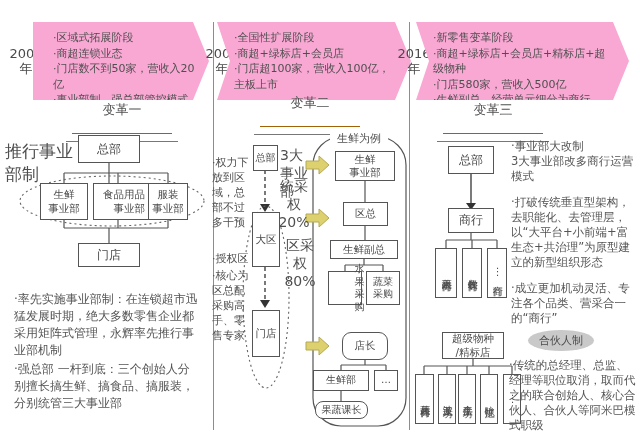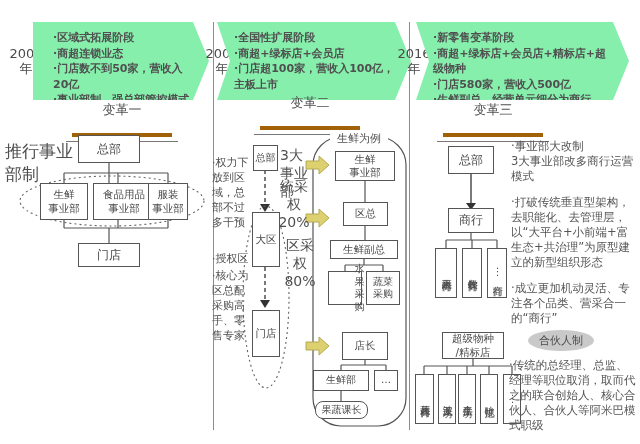--- a/index.html
+++ b/index.html
@@ -2,27 +2,27 @@
 <html><head>
 <meta charset="utf-8">
 <style>
   html,body{margin:0;padding:0;background:#fff;}
   .canvas{
     position:relative;width:640px;height:444px;background:#fff;overflow:hidden;
     font-family:"DejaVu Sans","Liberation Sans",sans-serif;color:#4f4f4f;
   }
   .abs{position:absolute;}
   .divider{position:absolute;top:22px;height:408px;width:1px;background:#8d8d8d;}
-  .banner{position:absolute;top:22px;height:78px;background:#86efac;font-weight:bold;}
+  .banner{position:absolute;top:22px;height:78px;background:#f9a8d4;}
   .banner.b-plain{clip-path:polygon(0 0,calc(100% - 16px) 0,100% 50%,calc(100% - 16px) 100%,0 100%);}
   .banner.b-chev{clip-path:polygon(0 0,calc(100% - 16px) 0,100% 50%,calc(100% - 16px) 100%,0 100%,13px 50%);}
   .pts{padding:8px 14px 0 20px;font-size:11px;line-height:15.5px;color:#4f4f4f;}
   .b-chev .pts{padding-left:17px;}
   .year{position:absolute;width:36px;text-align:center;font-size:13px;line-height:1.15;color:#4a4a4a;}
-  .hdr{position:absolute;text-align:center;font-size:13px;color:#4f4f4f;padding-bottom:14px;border-bottom:4px solid #a16207;}
+  .hdr{position:absolute;text-align:center;font-size:13px;color:#4f4f4f;padding-bottom:14px;border-bottom:1px solid #a16207;}
   .hdr::after{content:"";position:absolute;left:-6px;right:-6px;bottom:-9px;border-bottom:1px solid #777;}
   .box{position:absolute;border:1.3px solid #555;background:#fff;display:flex;align-items:center;justify-content:center;
        text-align:center;font-size:12px;line-height:1.25;white-space:pre-line;color:#4a4a4a;box-sizing:border-box;}
   .sm{font-size:10.5px;}
   .xs{font-size:10px;}
   .vbox{writing-mode:vertical-rl;text-orientation:upright;letter-spacing:1px;font-size:10px;padding:2px 0;}
   .lbl{position:absolute;font-size:14px;line-height:1.3;color:#4f4f4f;white-space:pre-line;}
   .note{position:absolute;font-size:12px;line-height:17px;color:#555;}
   .note p{margin:0 0 2px 0;}
   .n3{font-size:11.5px;line-height:15px;}
@@ -110,25 +110,29 @@
   </div>
 
   <div class="hdr" style="left:72px;top:101px;width:100px;">变革一</div>
   <div class="hdr" style="left:260px;top:94px;width:100px;">变革二</div>
   <div class="hdr" style="left:443px;top:101px;width:100px;">变革三</div>
 
   <div class="abs" style="left:5px;top:140px;width:70px;font-size:17px;">推行事业部制</div>
   <div class="box" style="left:78px;top:135px;width:62px;height:28px;">总部</div>
   <div class="box sm" style="left:40px;top:183px;width:48px;height:37px;">生鲜
 事业部</div>
-  <div class="box sm" style="left:93px;top:183px;width:62px;height:37px;">食品用品
+  <div class="box sm" style="left:93px;top:183px;width:62px;height:37px;text-align:right;">食品用品
 事业部</div>
   <div class="box sm" style="left:148px;top:183px;width:40px;height:37px;">服装
 事业部</div>
   <div class="box" style="left:78px;top:243px;width:62px;height:24px;">门店</div>
+  <div class="note" style="left:14px;top:291px;width:186px;">
+    <p>·率先实施事业部制：在连锁超市迅猛发展时期，绝大多数零售企业都采用矩阵式管理，永辉率先推行事业部机制</p>
+    <p>·强总部 一杆到底：三个创始人分别擅长搞生鲜、搞食品、搞服装，分别统管三大事业部</p>
+  </div>
 
   <div class="sidecol" style="left:212px;top:155px;width:40px;">
     <p>·权力下放到区域，总部不过多干预</p>
     <p style="margin-top:21px;">·授权区</p>
     <p style="margin-top:2px;">·核心为区总配采购高手、零售专家</p>
   </div>
 
   <div class="box xs" style="left:253px;top:145px;width:25px;height:26px;">总部</div>
   <div class="lbl" style="left:280px;top:146px;width:34px;">3大
 事业部</div>
@@ -141,21 +145,21 @@
 
   <div class="panel-label" style="left:330px;top:131px;width:58px;">生鲜为例</div>
   <div class="box sm" style="left:335px;top:151px;width:60px;height:30px;">生鲜
 事业部</div>
   <div class="box sm" style="left:343px;top:202px;width:45px;height:24px;">区总</div>
   <div class="box sm" style="left:330px;top:240px;width:68px;height:19px;">生鲜副总</div>
   <div class="box xs" style="left:328px;top:271px;width:34px;height:34px;padding-left:29px;">水果
 采购</div>
   <div class="box xs" style="left:366px;top:271px;width:34px;height:34px;">蔬菜
 采购</div>
-  <div class="box sm" style="left:342px;top:332px;width:46px;height:28px;">店长</div>
+  <div class="box sm" style="left:342px;top:332px;width:46px;height:28px;border-radius:9px;">店长</div>
   <div class="box xs" style="left:313px;top:370px;width:56px;height:21px;">生鲜部</div>
   <div class="box xs" style="left:374px;top:370px;width:24px;height:21px;">…</div>
   <div class="box xs" style="left:315px;top:401px;width:53px;height:18px;border-radius:8px;">果蔬课长</div>
 
   <div class="box" style="left:448px;top:146px;width:46px;height:28px;">总部</div>
   <div class="box" style="left:448px;top:208px;width:46px;height:25px;">商行</div>
   <div class="box vbox" style="left:435px;top:248px;width:22px;height:50px;">蔬果商行</div>
   <div class="box vbox" style="left:462px;top:248px;width:20px;height:50px;">餐饮商行</div>
   <div class="box vbox" style="left:487px;top:248px;width:20px;height:50px;">⋮商行</div>
 

